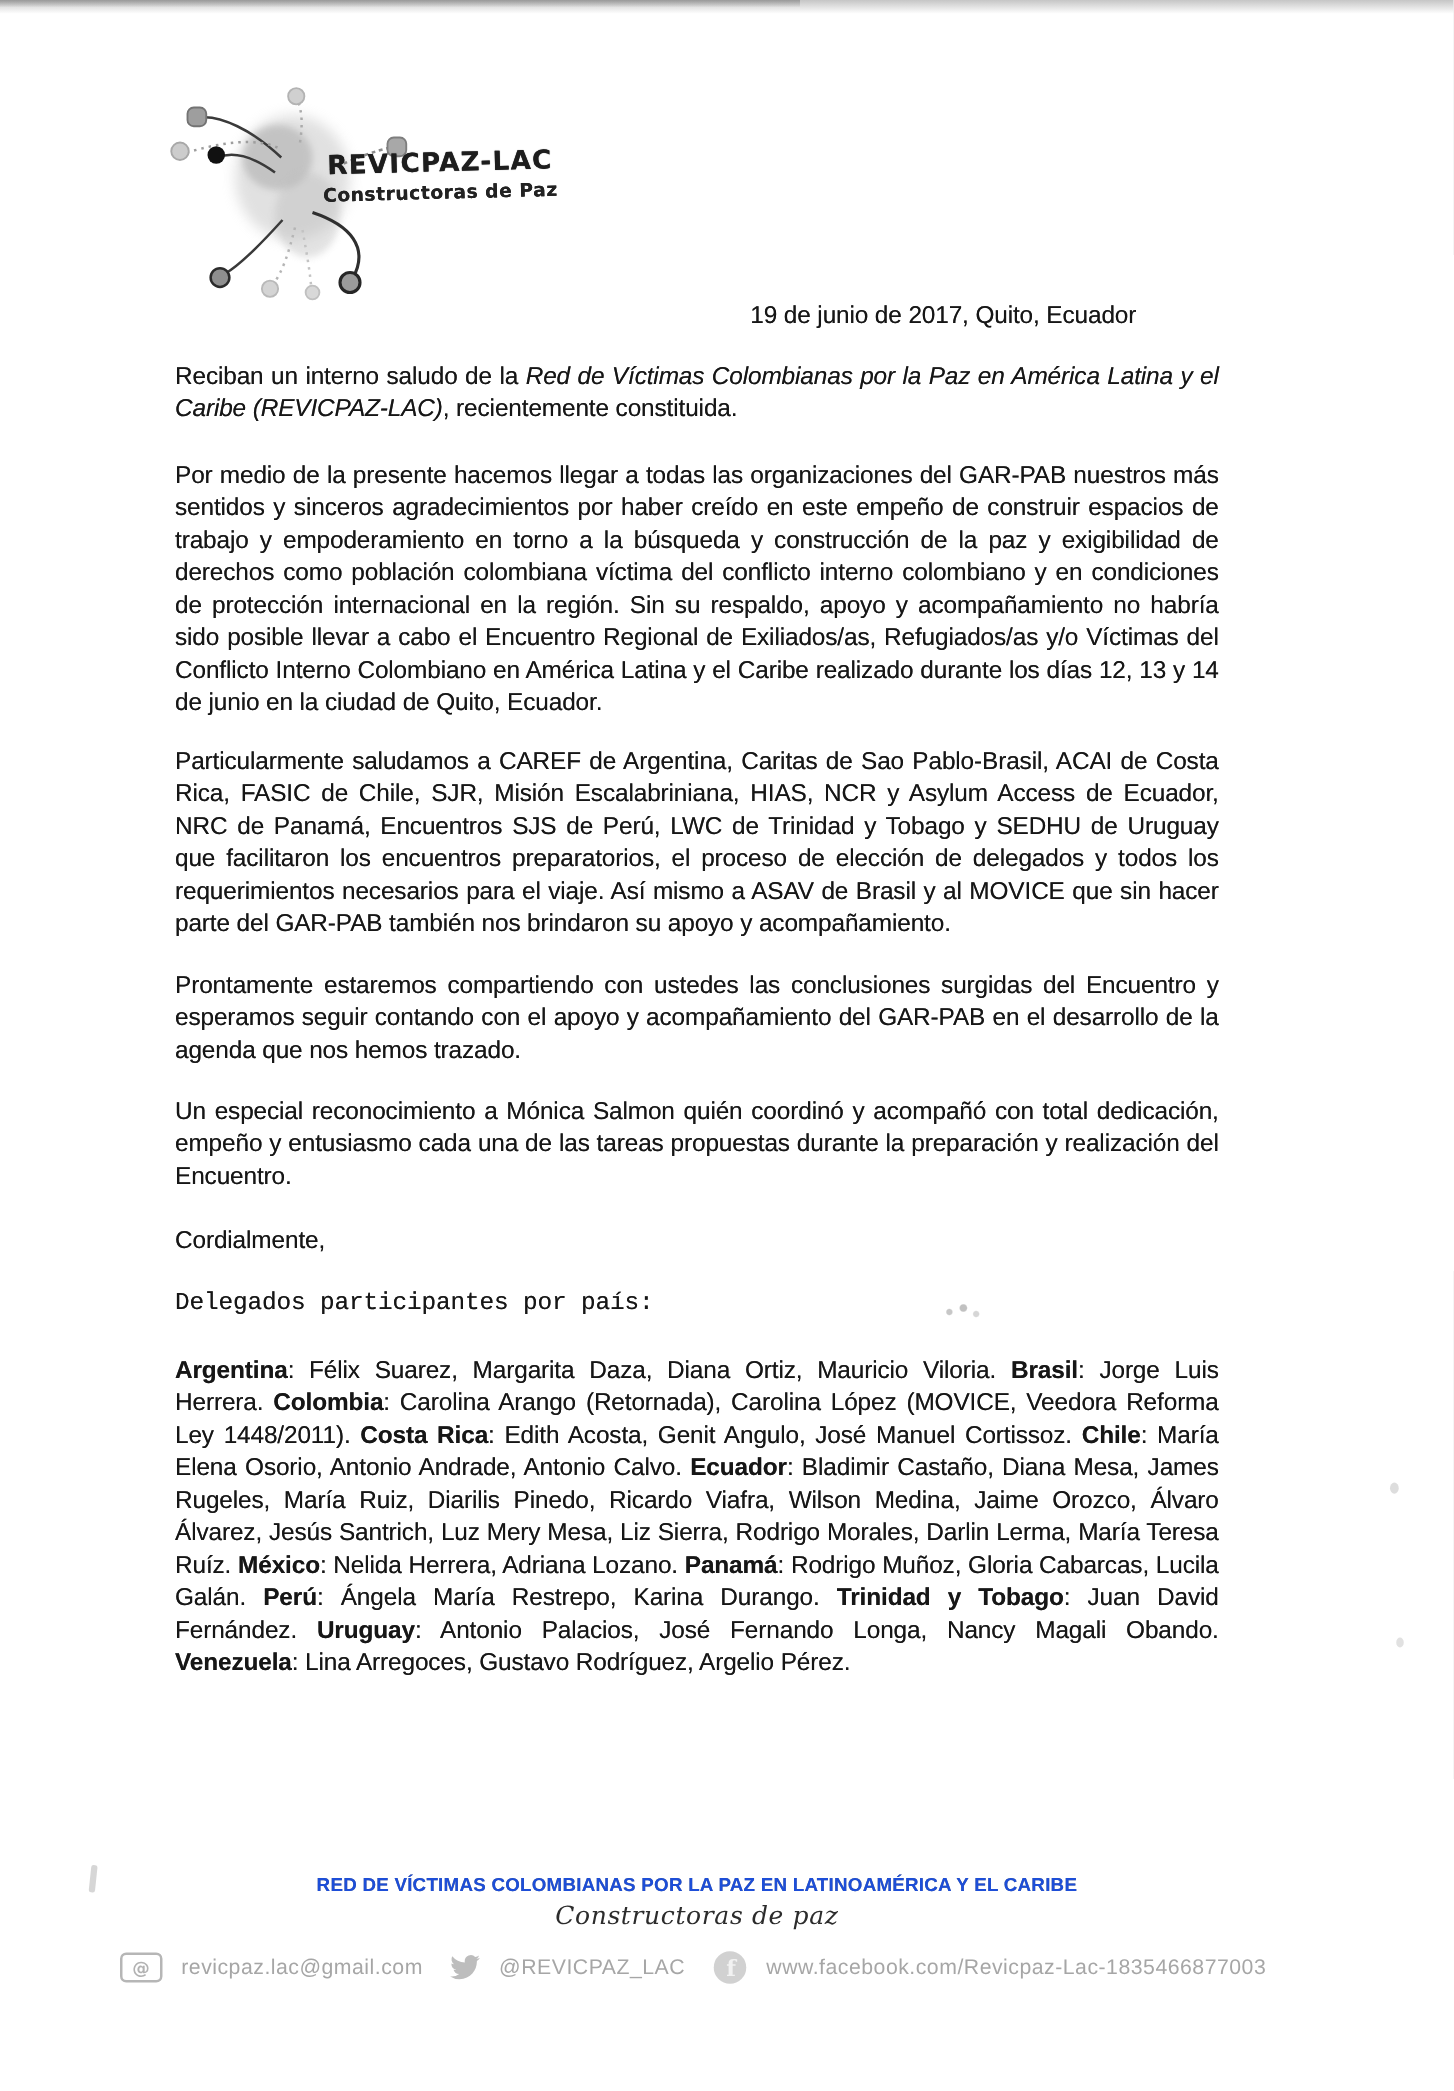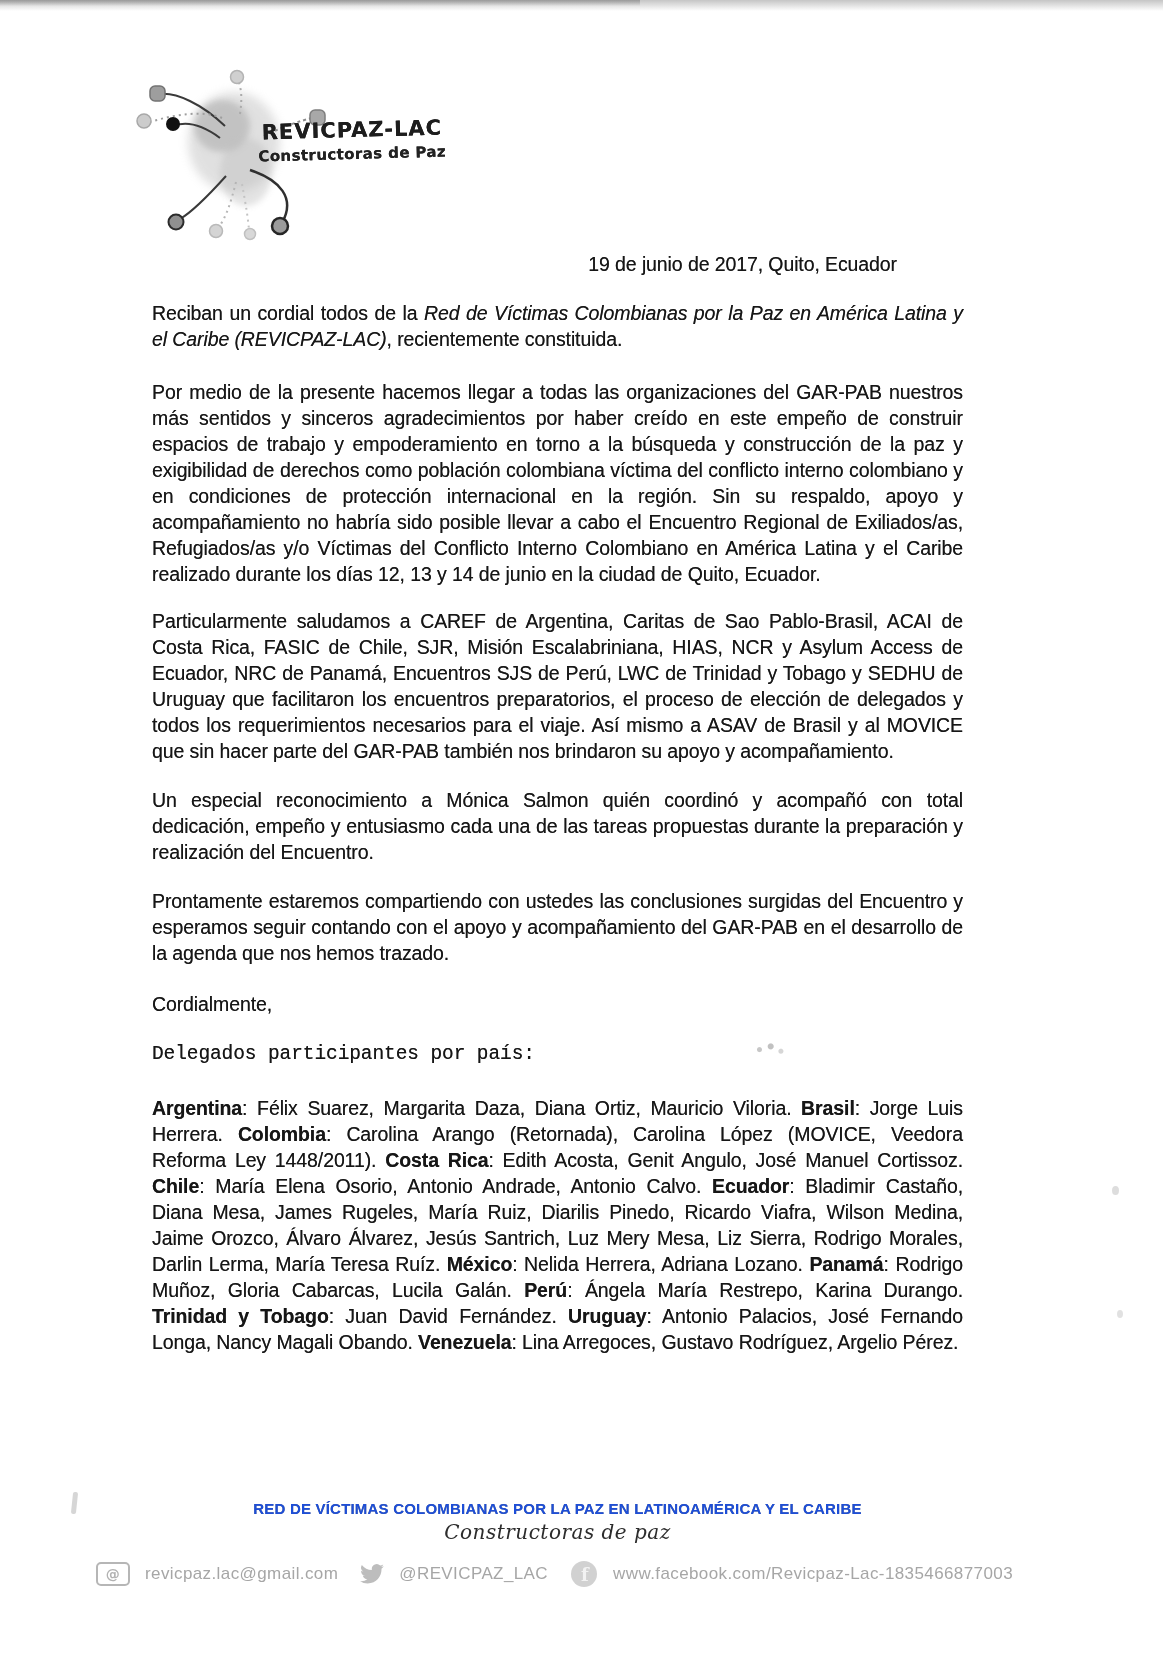--- a/index.html
+++ b/index.html
@@ -38,21 +38,21 @@
     font-family:"DejaVu Sans", sans-serif;font-weight:bold;font-size:21px;
     letter-spacing:1px;color:#1d1d1d;text-shadow:0 0 .6px #1d1d1d;
   }
   .logo-subtitle{
     font-family:"DejaVu Sans", sans-serif;font-weight:bold;font-size:15px;
     letter-spacing:.4px;color:#222;margin-top:3px;margin-left:-4px;text-shadow:0 0 .5px #222;
   }
 
   
   .letter{position:absolute;left:140px;top:0;width:835px;padding-top:239px;}
-  .letter p{margin:12px;font-size:19.5px;line-height:26px;letter-spacing:-0.1px;
+  .letter p{margin:0;font-size:19.5px;line-height:26px;letter-spacing:-0.1px;
     text-shadow:0 0 .5px rgba(20,20,20,.7);}
   .dateline{text-align:right;padding-right:66px;}
   .recipient{margin-top:36px !important;font-weight:bold;}
   .greeting{margin-top:23px !important;text-align:justify;}
   .p-std{text-align:justify;}
   .p-thanks{margin-top:27px !important;}
   .p-orgs{margin-top:21px !important;}
   .p-monica{margin-top:23px !important;}
   .p-next{margin-top:23px !important;}
   .closing{margin-top:25px !important;}
@@ -116,25 +116,25 @@
     <circle cx="120" cy="168" r="5.5" fill="#d8d8d8" stroke="#c0c0c0" stroke-width="1.5"></circle>
   </svg>
 
   <div class="logo-text">
     <div class="logo-title">REVICPAZ-LAC</div>
     <div class="logo-subtitle">Constructoras de Paz</div>
   </div>
 
   <div class="letter">
     <p class="dateline">19 de junio de 2017, Quito, Ecuador</p>
-    <p class="greeting"><span>Reciban un cordial todos de la </span><span class="italic">Red de Víctimas Colombianas por la Paz en América Latina y el Caribe (REVICPAZ-LAC)</span><span>, recientemente constituida.</span></p>
+    <p class="greeting"><span>Reciban un interno saludo de la </span><span class="italic">Red de Víctimas Colombianas por la Paz en América Latina y el Caribe (REVICPAZ-LAC)</span><span>, recientemente constituida.</span></p>
     <p class="p-std p-thanks">Por medio de la presente hacemos llegar a todas las organizaciones del GAR-PAB nuestros más sentidos y sinceros agradecimientos por haber creído en este empeño de construir espacios de trabajo y empoderamiento en torno a la búsqueda y construcción de la paz y exigibilidad de derechos como población colombiana víctima del conflicto interno colombiano y en condiciones de protección internacional en la región. Sin su respaldo, apoyo y acompañamiento no habría sido posible llevar a cabo el Encuentro Regional de Exiliados/as, Refugiados/as y/o Víctimas del Conflicto Interno Colombiano en América Latina y el Caribe realizado durante los días 12, 13 y 14 de junio en la ciudad de Quito, Ecuador.</p>
     <p class="p-std p-orgs">Particularmente saludamos a CAREF de Argentina, Caritas de Sao Pablo-Brasil, ACAI de Costa Rica, FASIC de Chile, SJR, Misión Escalabriniana, HIAS, NCR y Asylum Access de Ecuador, NRC de Panamá, Encuentros SJS de Perú, LWC de Trinidad y Tobago y SEDHU de Uruguay que facilitaron los encuentros preparatorios, el proceso de elección de delegados y todos los requerimientos necesarios para el viaje. Así mismo a ASAV de Brasil y al MOVICE que sin hacer parte del GAR-PAB también nos brindaron su apoyo y acompañamiento.</p>
+    <p class="p-std p-next">Prontamente estaremos compartiendo con ustedes las conclusiones surgidas del Encuentro y esperamos seguir contando con el apoyo y acompañamiento del GAR-PAB en el desarrollo de la agenda que nos hemos trazado.</p>
     <p class="p-std p-monica">Un especial reconocimiento a Mónica Salmon quién coordinó y acompañó con total dedicación, empeño y entusiasmo cada una de las tareas propuestas durante la preparación y realización del Encuentro.</p>
-    <p class="p-std p-next">Prontamente estaremos compartiendo con ustedes las conclusiones surgidas del Encuentro y esperamos seguir contando con el apoyo y acompañamiento del GAR-PAB en el desarrollo de la agenda que nos hemos trazado.</p>
     <p class="closing">Cordialmente,</p>
     <p class="delegates-label">Delegados participantes por país:</p>
     <p class="delegates"><span class="bold">Argentina</span><span>: Félix Suarez, Margarita Daza, Diana Ortiz, Mauricio Viloria. </span><span class="bold">Brasil</span><span>: Jorge Luis Herrera. </span><span class="bold">Colombia</span><span>: Carolina Arango (Retornada), Carolina López (MOVICE, Veedora Reforma Ley 1448/2011). </span><span class="bold">Costa Rica</span><span>: Edith Acosta, Genit Angulo, José Manuel Cortissoz. </span><span class="bold">Chile</span><span>: María Elena Osorio, Antonio Andrade, Antonio Calvo. </span><span class="bold">Ecuador</span><span>: Bladimir Castaño, Diana Mesa, James Rugeles, María Ruiz, Diarilis Pinedo, Ricardo Viafra, Wilson Medina, Jaime Orozco, Álvaro Álvarez, Jesús Santrich, Luz Mery Mesa, Liz Sierra, Rodrigo Morales, Darlin Lerma, María Teresa Ruíz. </span><span class="bold">México</span><span>: Nelida Herrera, Adriana Lozano. </span><span class="bold">Panamá</span><span>: Rodrigo Muñoz, Gloria Cabarcas, Lucila Galán. </span><span class="bold">Perú</span><span>: Ángela María Restrepo, Karina Durango. </span><span class="bold">Trinidad y Tobago</span><span>: Juan David Fernández. </span><span class="bold">Uruguay</span><span>: Antonio Palacios, José Fernando Longa, Nancy Magali Obando. </span><span class="bold">Venezuela</span><span>: Lina Arregoces, Gustavo Rodríguez, Argelio Pérez.</span></p>
   </div>
 
   <div class="footer">
     <div class="footer-org">RED DE VÍCTIMAS COLOMBIANAS POR LA PAZ EN LATINOAMÉRICA Y EL CARIBE</div>
     <div class="footer-tagline">Constructoras de paz</div>
   </div>
 

